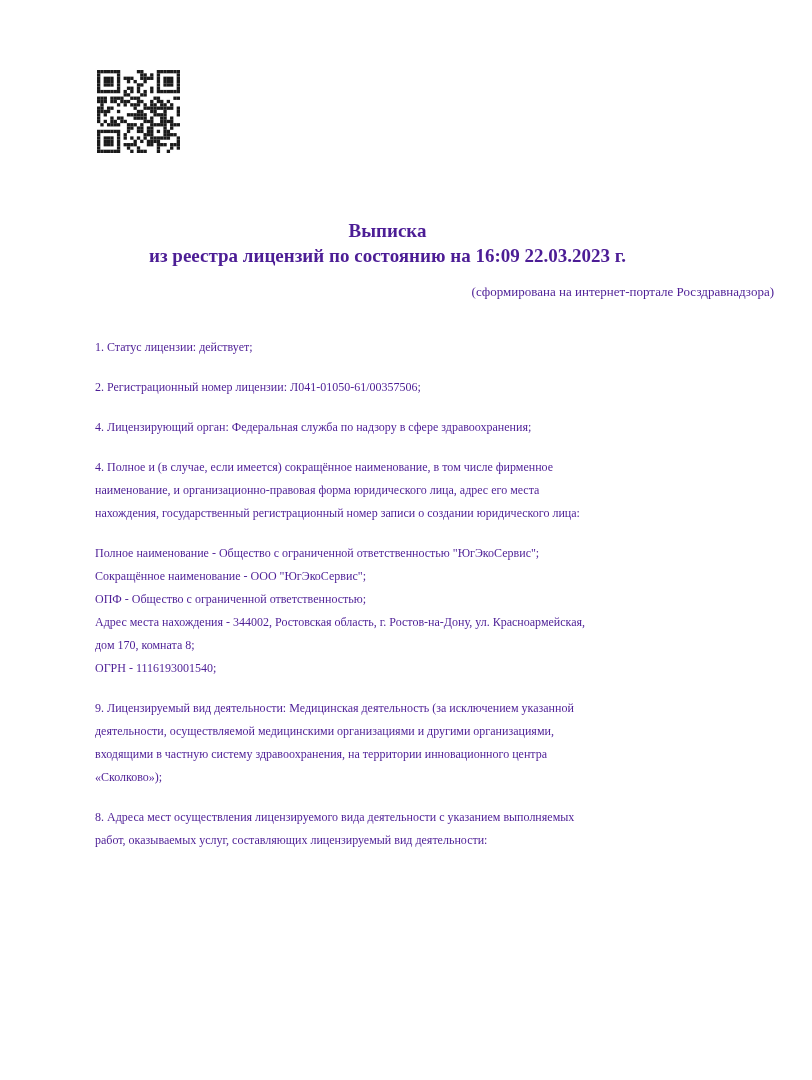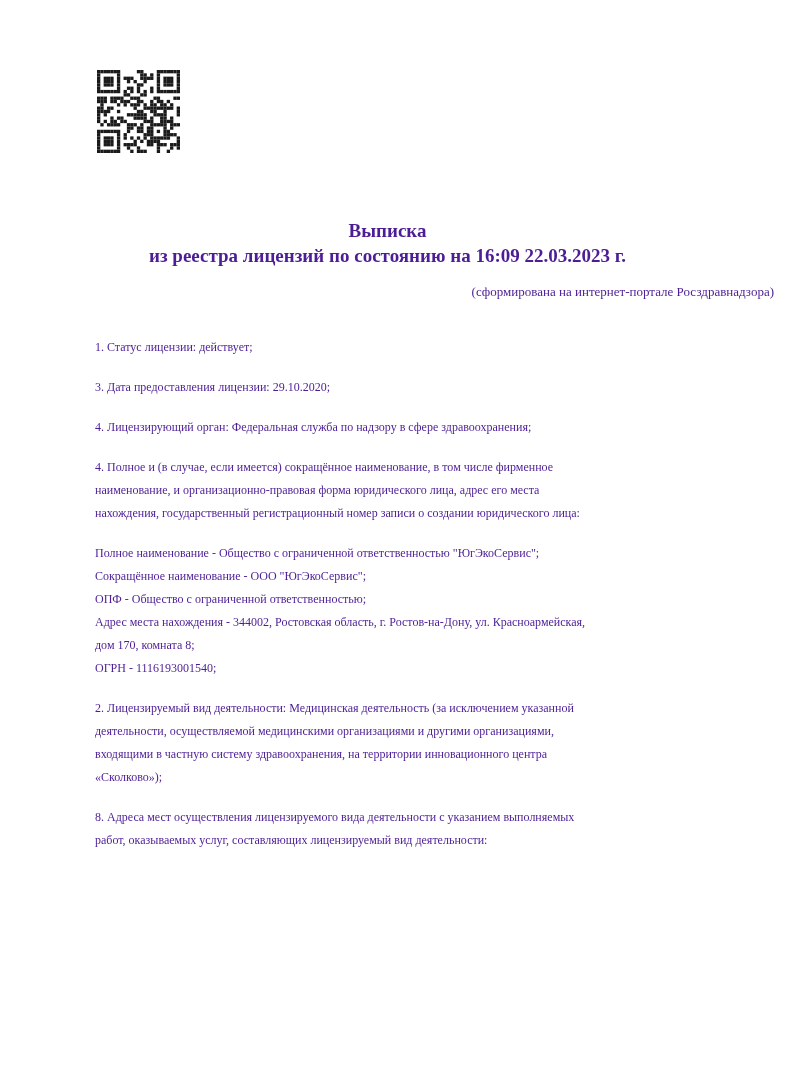--- a/index.html
+++ b/index.html
@@ -380,32 +380,32 @@
 
   <div class="title-block">
     <div>Выписка</div>
     <div>из реестра лицензий по состоянию на 16:09 22.03.2023 г.</div>
   </div>
 
   <div class="subtitle">(сформирована на интернет-портале Росздравнадзора)</div>
 
   <div class="doc-body">
     <p>1. Статус лицензии: действует;</p>
-    <p>3. Дата предоставления лицензии: 29.10.2020;</p>
+    <p>2. Регистрационный номер лицензии: Л041-01050-61/00357506;</p>
     <p>4. Лицензирующий орган: Федеральная служба по надзору в сфере здравоохранения;</p>
     <p>4. Полное и (в случае, если имеется) сокращённое наименование, в том числе фирменное
 наименование, и организационно-правовая форма юридического лица, адрес его места
 нахождения, государственный регистрационный номер записи о создании юридического лица:</p>
     <p>Полное наименование - Общество с ограниченной ответственностью "ЮгЭкоСервис";
 Сокращённое наименование - ООО "ЮгЭкоСервис";
 ОПФ - Общество с ограниченной ответственностью;
 Адрес места нахождения - 344002, Ростовская область, г. Ростов-на-Дону, ул. Красноармейская,
 дом 170, комната 8;
 ОГРН - 1116193001540;</p>
-    <p>2. Лицензируемый вид деятельности: Медицинская деятельность (за исключением указанной
+    <p>9. Лицензируемый вид деятельности: Медицинская деятельность (за исключением указанной
 деятельности, осуществляемой медицинскими организациями и другими организациями,
 входящими в частную систему здравоохранения, на территории инновационного центра
 «Сколково»);</p>
     <p>8. Адреса мест осуществления лицензируемого вида деятельности с указанием выполняемых
 работ, оказываемых услуг, составляющих лицензируемый вид деятельности:</p>
   </div>
 
 </div>
 
 </body></html>

